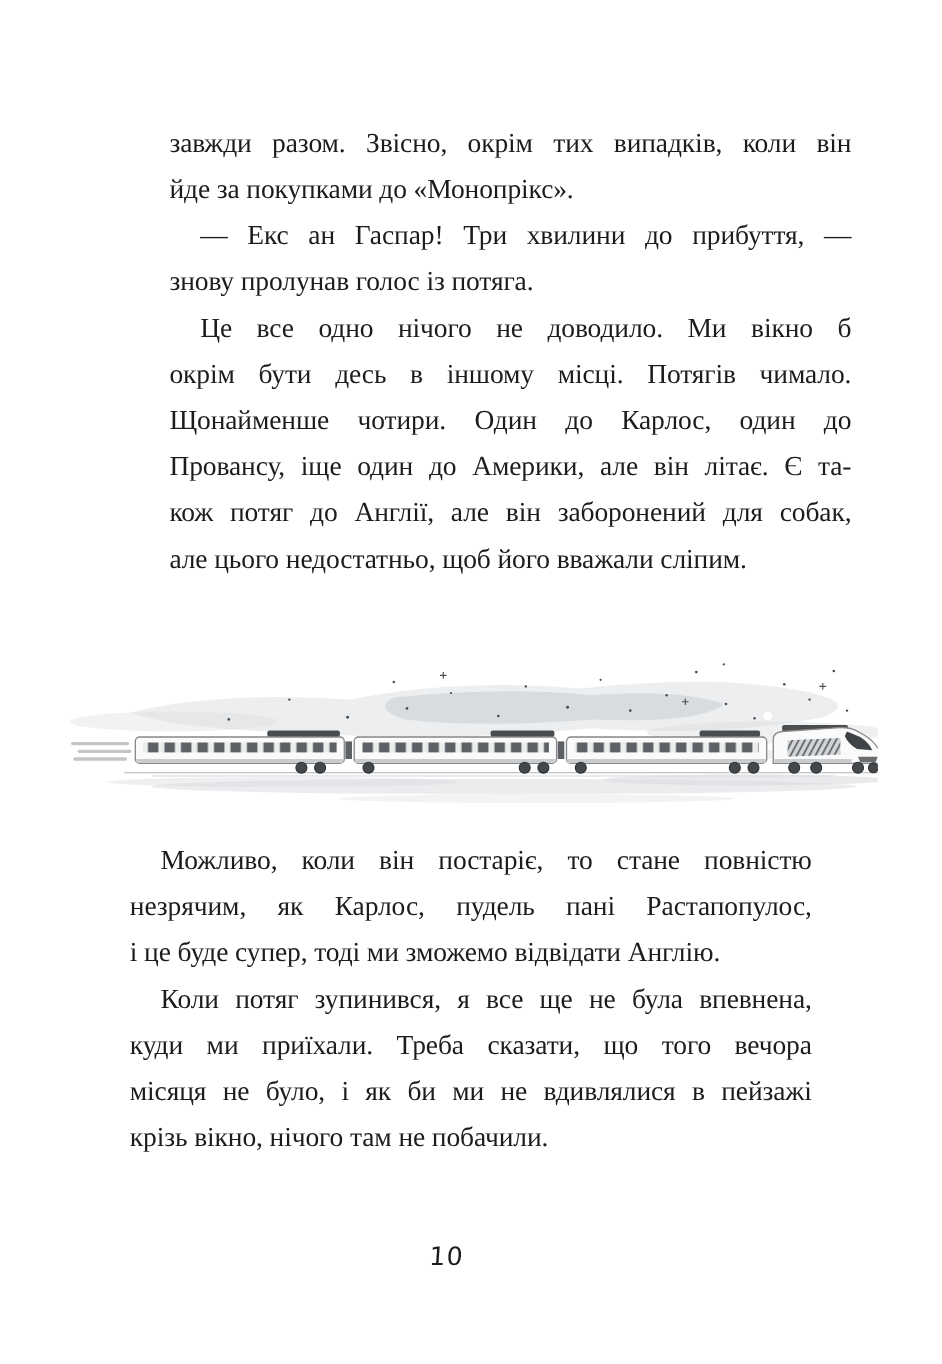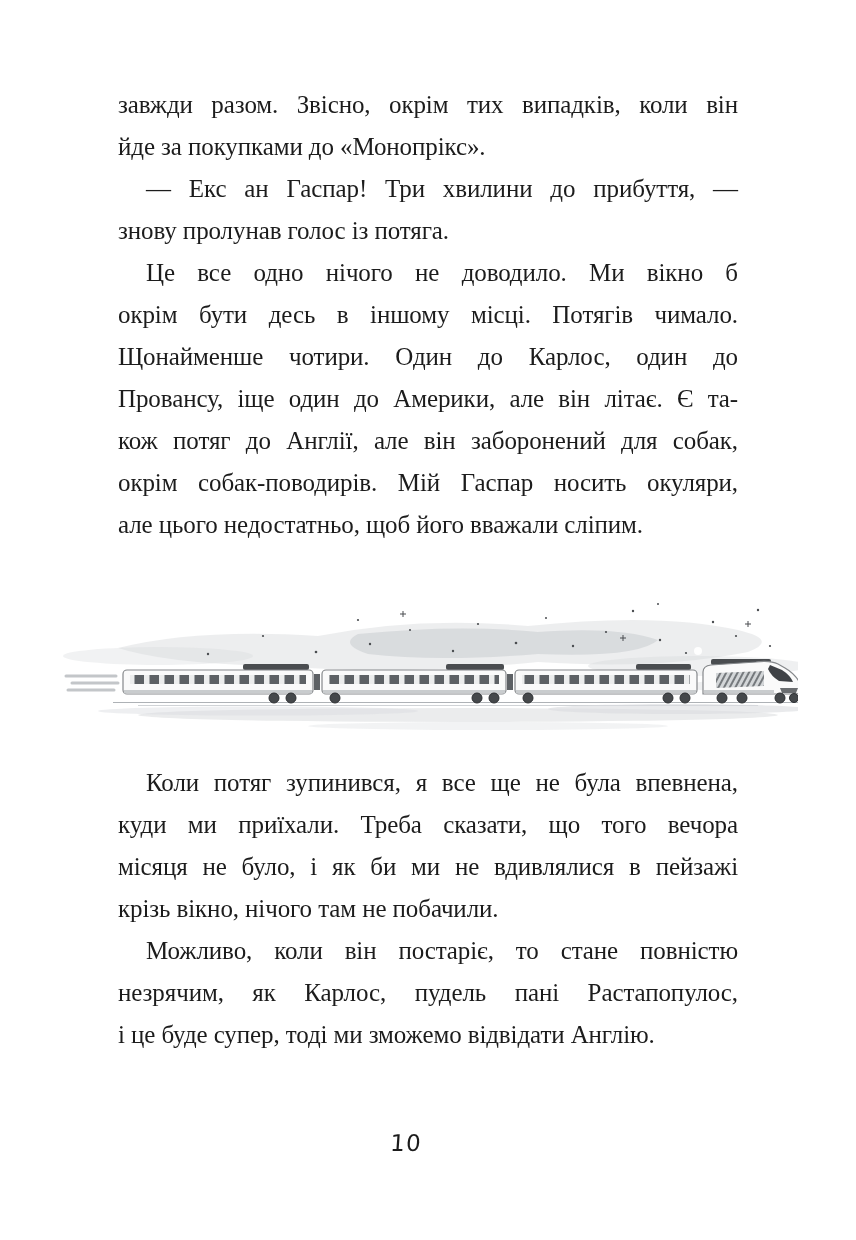--- a/index.html
+++ b/index.html
@@ -14,21 +14,21 @@
     background: #ffffff;
     overflow: hidden;
     font-family: "Liberation Serif", serif;
     color: #1c1c1c;
   }
   .text-block {
     position: absolute;
     left: 118px;
     width: 620px;
   }
-  .block-top    { top: 84px; }
+  .block-top    { top: 110px; margin-left: 36px; }
   .block-bottom { top: 762px; }
   .para { margin: 0; }
   .line {
     height: 42px;
     line-height: 42px;
     font-size: 25px;
     letter-spacing: -0.1px;
     text-align: justify;
     text-align-last: justify;
     white-space: nowrap;
@@ -71,21 +71,20 @@
       <div class="para">
         <div class="line indent">— Екс ан Гаспар! Три хвилини до прибуття, —</div>
         <div class="line last">знову пролунав голос із потяга.</div>
       </div>
       <div class="para">
         <div class="line indent">Це все одно нічого не доводило. Ми вікно б</div>
         <div class="line">окрім бути десь в іншому місці. Потягів чимало.</div>
         <div class="line">Щонайменше чотири. Один до Карлос, один до</div>
         <div class="line">Провансу, іще один до Америки, але він літає. Є та-</div>
         <div class="line">кож потяг до Англії, але він заборонений для собак,</div>
-        <div class="line">окрім собак-поводирів. Мій Гаспар носить окуляри,</div>
         <div class="line last">але цього недостатньо, щоб його вважали сліпим.</div>
       </div>
     </div>
 
   <svg class="illustration" viewBox="0 0 740 160" xmlns="http://www.w3.org/2000/svg">
     <defs>
       <pattern id="winA" patternUnits="userSpaceOnUse" width="15" height="9">
         <rect width="15" height="9" fill="#eceded"></rect>
         <rect x="1.5" width="9.5" height="9" fill="#5d6165"></rect>
       </pattern>
@@ -188,27 +187,27 @@
     <g fill="#dadcdf">
       <ellipse cx="400" cy="119" rx="320" ry="7" opacity="0.55"></ellipse>
       <ellipse cx="620" cy="113" rx="130" ry="5" opacity="0.6"></ellipse>
       <ellipse cx="200" cy="115" rx="160" ry="4.5" opacity="0.45"></ellipse>
       <ellipse cx="430" cy="130" rx="180" ry="4" opacity="0.35"></ellipse>
     </g>
   </svg>
 
   <div class="text-block block-bottom">
       <div class="para">
+        <div class="line indent">Можливо, коли він постаріє, то стане повністю</div>
+        <div class="line">незрячим, як Карлос, пудель пані Растапопулос,</div>
+        <div class="line last">і це буде супер, тоді ми зможемо відвідати Англію.</div>
+      </div>
+      <div class="para">
         <div class="line indent">Коли потяг зупинився, я все ще не була впевнена,</div>
         <div class="line">куди ми приїхали. Треба сказати, що того вечора</div>
         <div class="line">місяця не було, і як би ми не вдивлялися в пейзажі</div>
         <div class="line last">крізь вікно, нічого там не побачили.</div>
       </div>
-      <div class="para">
-        <div class="line indent">Можливо, коли він постаріє, то стане повністю</div>
-        <div class="line">незрячим, як Карлос, пудель пані Растапопулос,</div>
-        <div class="line last">і це буде супер, тоді ми зможемо відвідати Англію.</div>
-      </div>
     </div>
 
   <div class="page-number">10</div>
 
 </div>
 
 </body></html>

